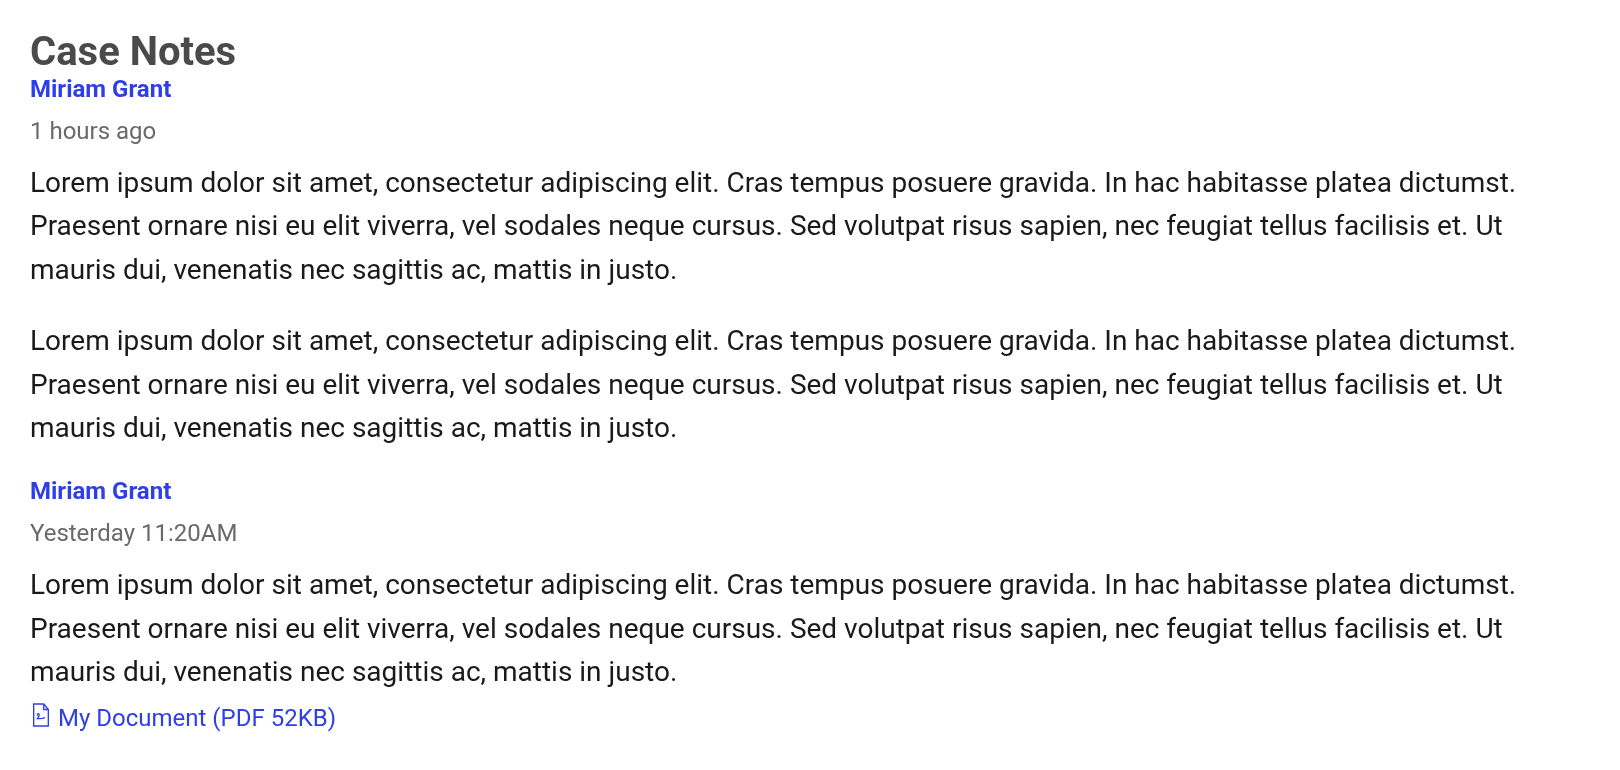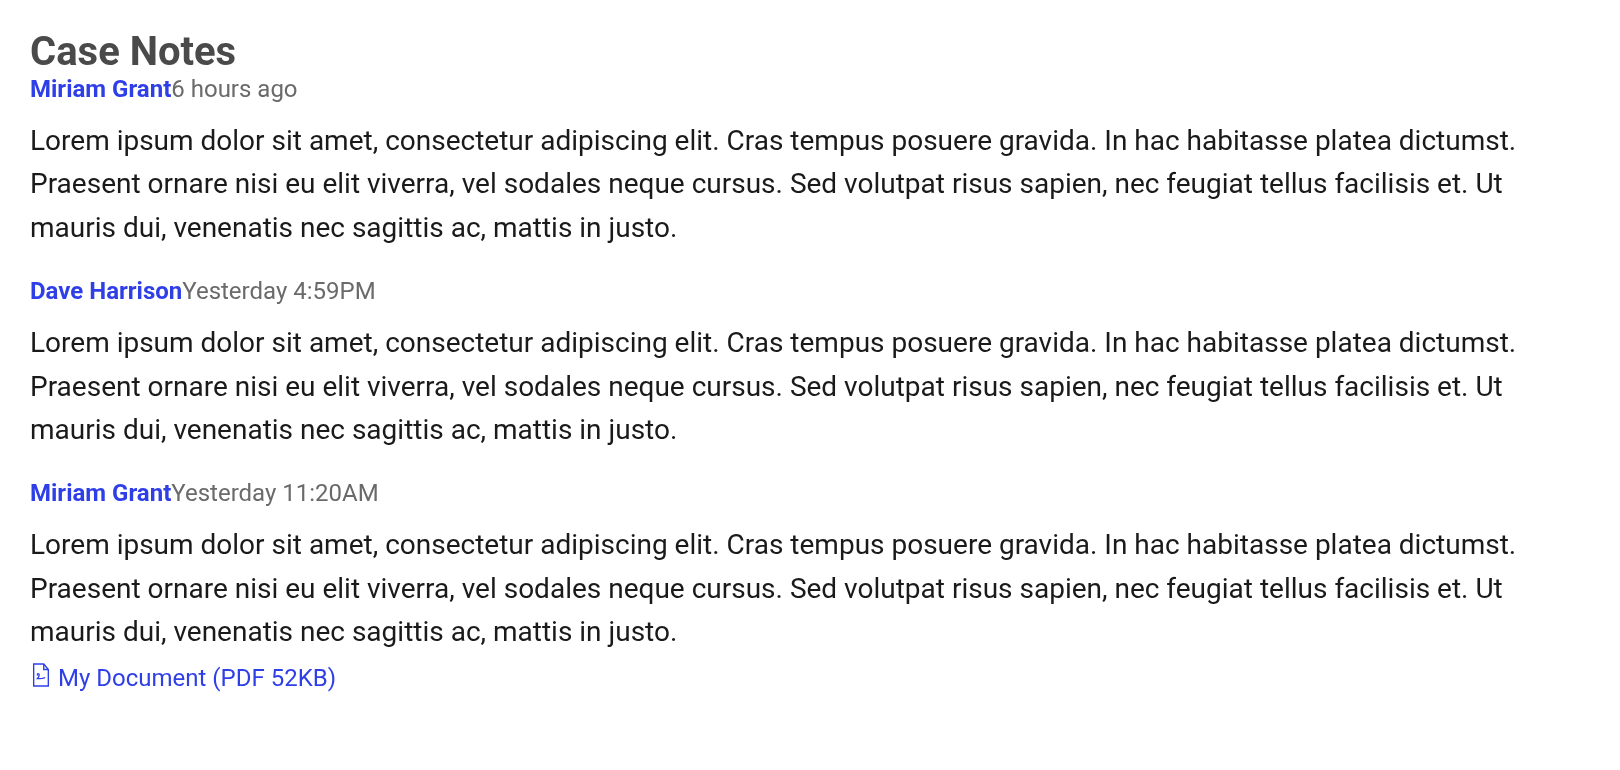--- a/index.html
+++ b/index.html
@@ -18,21 +18,23 @@
       font-size: 40px;
       font-weight: 700;
       color: #4a4a4a;
     }
     .note {
       margin-bottom: 28px;
     }
     .note-header {
       display: flex;
       align-items: baseline;
+      gap: 14px;
       margin-bottom: 16px;
+      flex-direction: column;
     }
     .author {
       font-size: 24px;
       font-weight: 700;
       color: #2f3fe8;
       cursor: pointer;
     }
     .timestamp {
       font-size: 24px;
       font-weight: 400;
@@ -62,30 +64,26 @@
     }
   </style>
 </head>
 <body>
 
 <h1 class="title">Case Notes</h1>
 
 <div class="note">
   <div class="note-header">
     <span class="author">Miriam Grant</span>
-    <span class="timestamp">6 hours ago</span>
+    <span class="timestamp">1 hours ago</span>
   </div>
   <p class="note-body">Lorem ipsum dolor sit amet, consectetur adipiscing elit. Cras tempus posuere gravida. In hac habitasse platea dictumst. Praesent ornare nisi eu elit viverra, vel sodales neque cursus. Sed volutpat risus sapien, nec feugiat tellus facilisis et. Ut mauris dui, venenatis nec sagittis ac, mattis in justo.</p>
 </div>
 
 <div class="note">
-  <div class="note-header">
-    <span class="author">Dave Harrison</span>
-    <span class="timestamp">Yesterday 4:59PM</span>
-  </div>
   <p class="note-body">Lorem ipsum dolor sit amet, consectetur adipiscing elit. Cras tempus posuere gravida. In hac habitasse platea dictumst. Praesent ornare nisi eu elit viverra, vel sodales neque cursus. Sed volutpat risus sapien, nec feugiat tellus facilisis et. Ut mauris dui, venenatis nec sagittis ac, mattis in justo.</p>
 </div>
 
 <div class="note">
   <div class="note-header">
     <span class="author">Miriam Grant</span>
     <span class="timestamp">Yesterday 11:20AM</span>
   </div>
   <p class="note-body">Lorem ipsum dolor sit amet, consectetur adipiscing elit. Cras tempus posuere gravida. In hac habitasse platea dictumst. Praesent ornare nisi eu elit viverra, vel sodales neque cursus. Sed volutpat risus sapien, nec feugiat tellus facilisis et. Ut mauris dui, venenatis nec sagittis ac, mattis in justo.</p>
   <div class="attachment">

